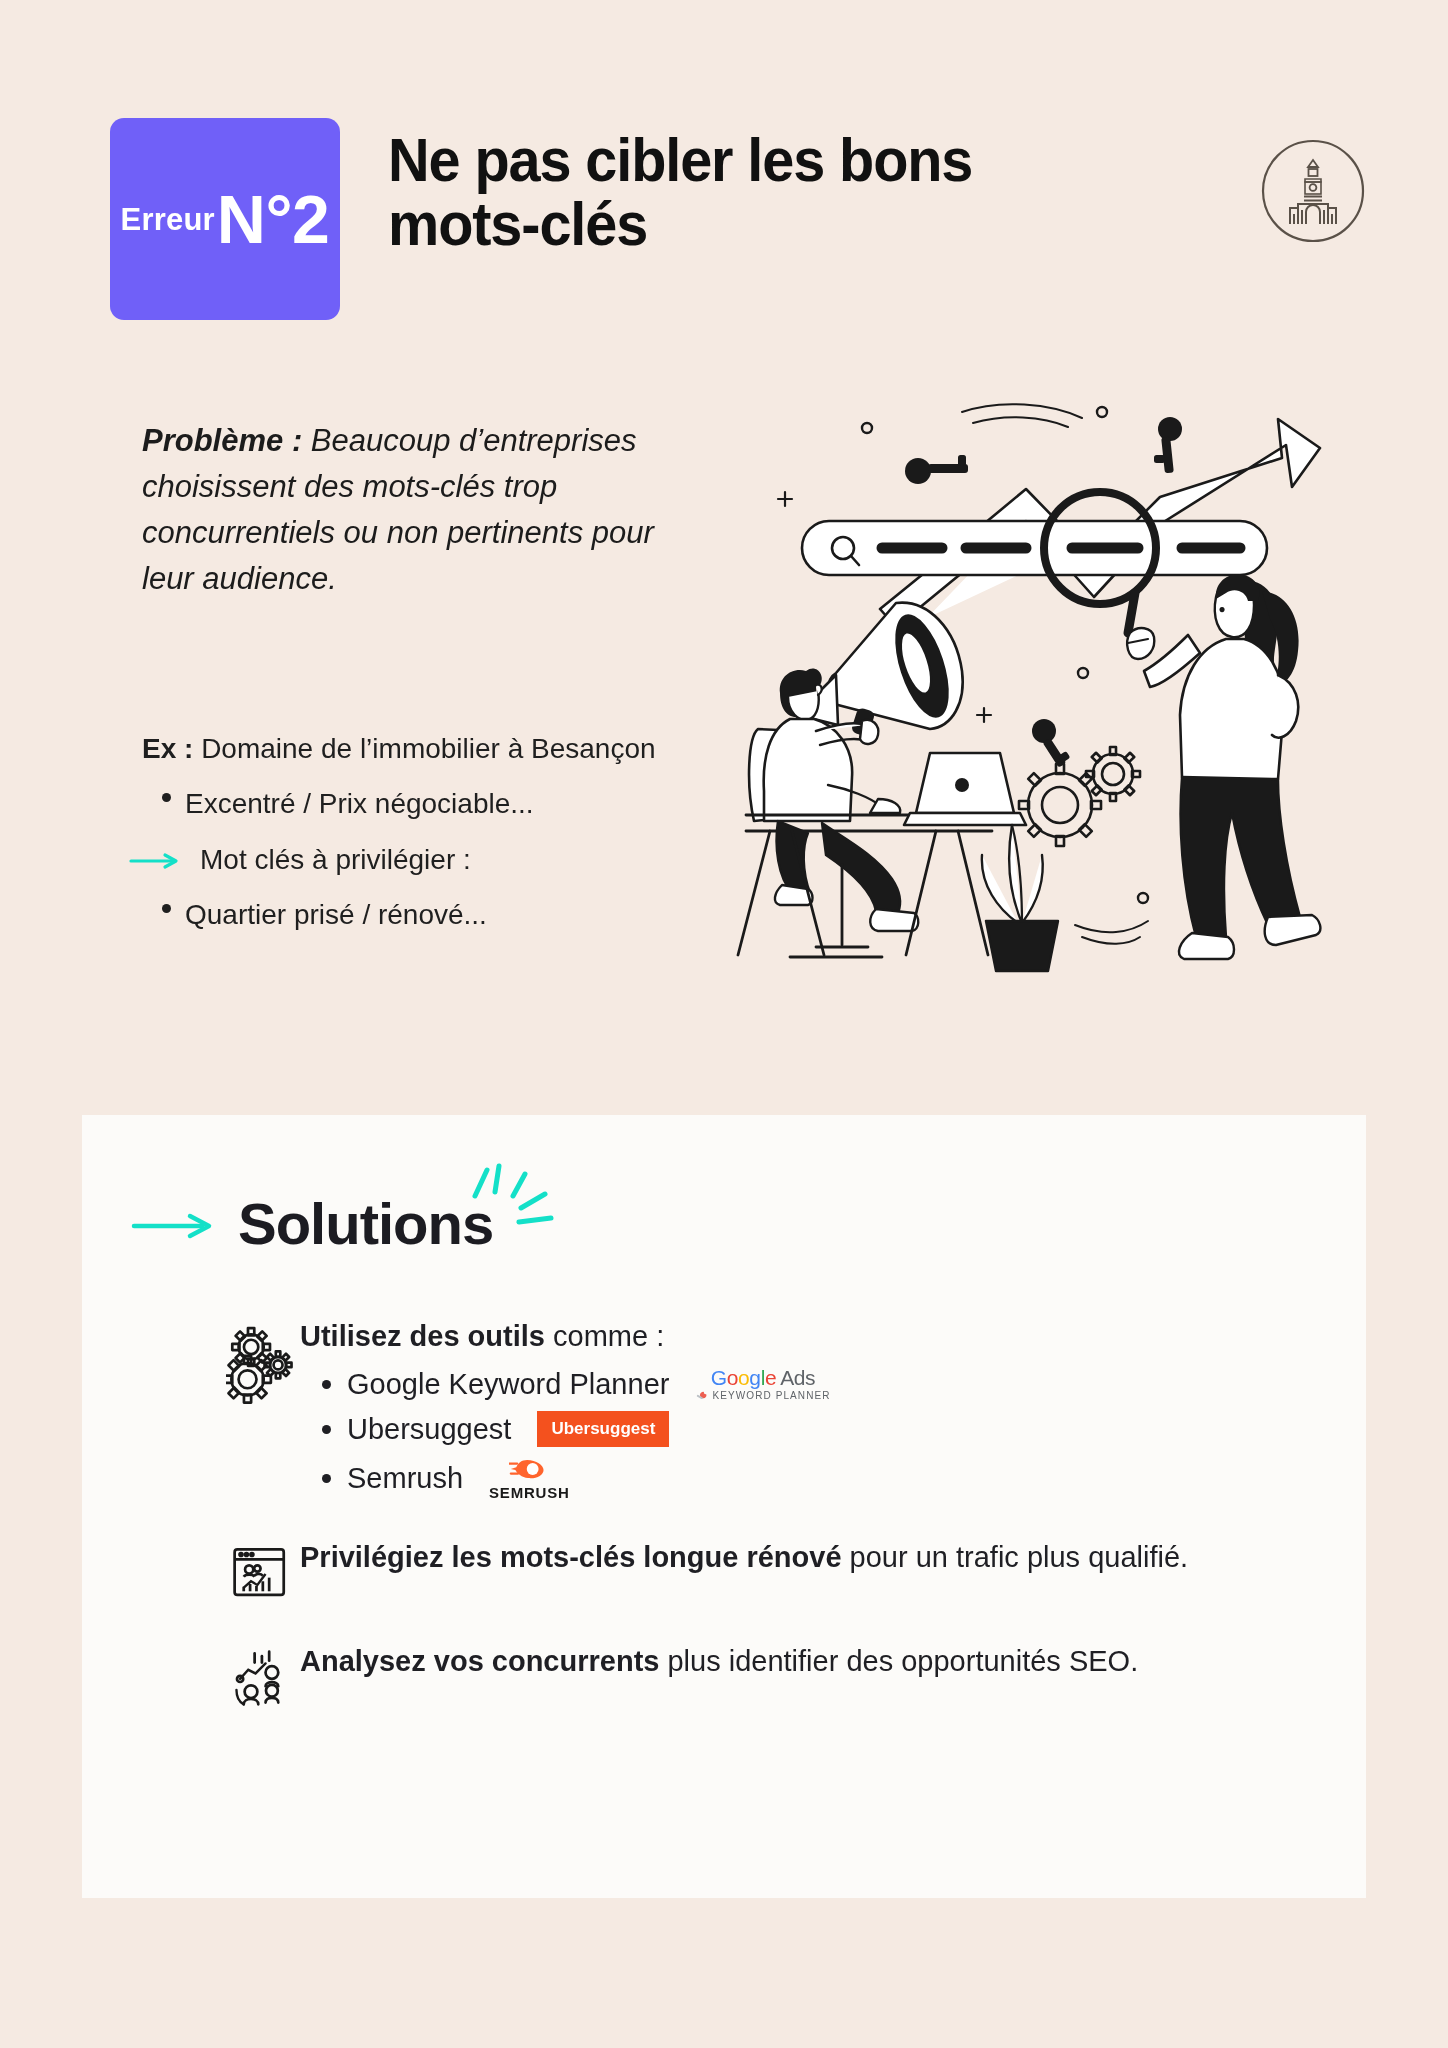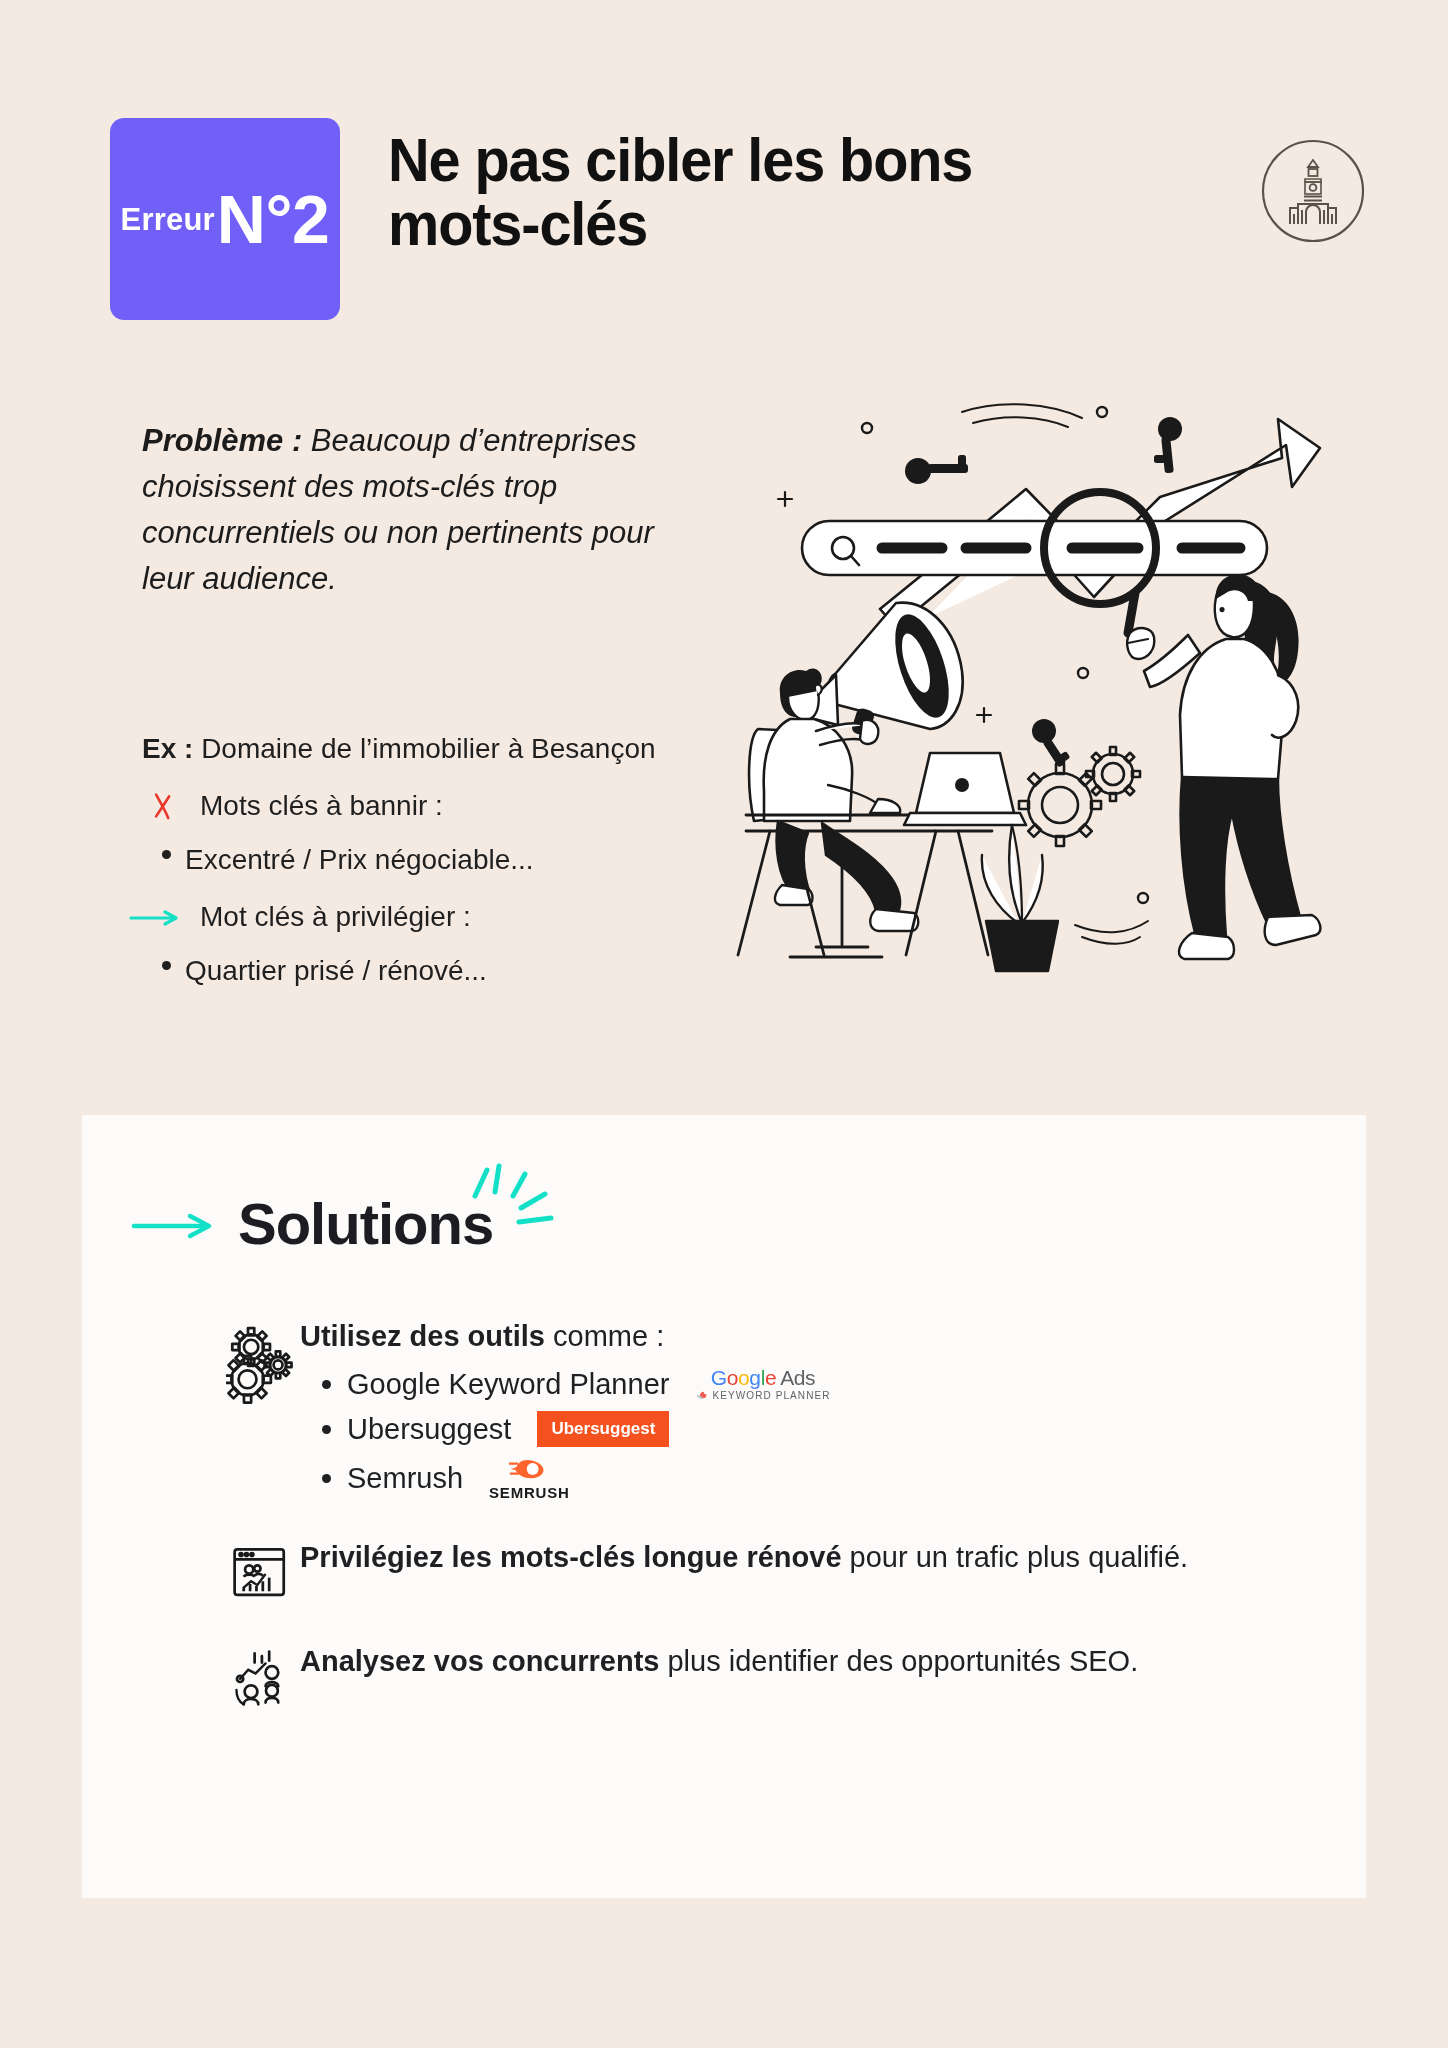--- a/index.html
+++ b/index.html
@@ -256,29 +256,20 @@
 
 <div class="problem">
   <b>Problème :</b><span> Beaucoup d’entreprises choisissent des mots-clés trop concurrentiels ou non pertinents pour leur audience.</span>
 </div>
 
 <div class="example">
   <div class="ex-lead">
     <b>Ex :</b><span> Domaine de l’immobilier à Besançon</span>
   </div>
 
-  <div class="ex-row">
-    <span class="marker">
-      <svg viewBox="0 0 30 36" width="26" height="32">
-        <path d="M7 5 C12 14, 18 24, 21 32" stroke="#E8362B" stroke-width="3" fill="none" stroke-linecap="round"></path>
-        <path d="M22 7 C17 15, 11 24, 7 30" stroke="#E8362B" stroke-width="3" fill="none" stroke-linecap="round"></path>
-      </svg>
-    </span>
-    <span>Mots clés à bannir :</span>
-  </div>
 
   <div class="ex-bullet">
     <span class="dot"></span>
     <span>Excentré / Prix négociable...</span>
   </div>
 
   <div class="ex-row">
     <span class="marker">
       <svg viewBox="0 0 54 20" width="54" height="20" style="margin-left:-14px">
         <line x1="2" y1="11" x2="44" y2="11" stroke="#14E0C8" stroke-width="3.2" stroke-linecap="round"></line>

